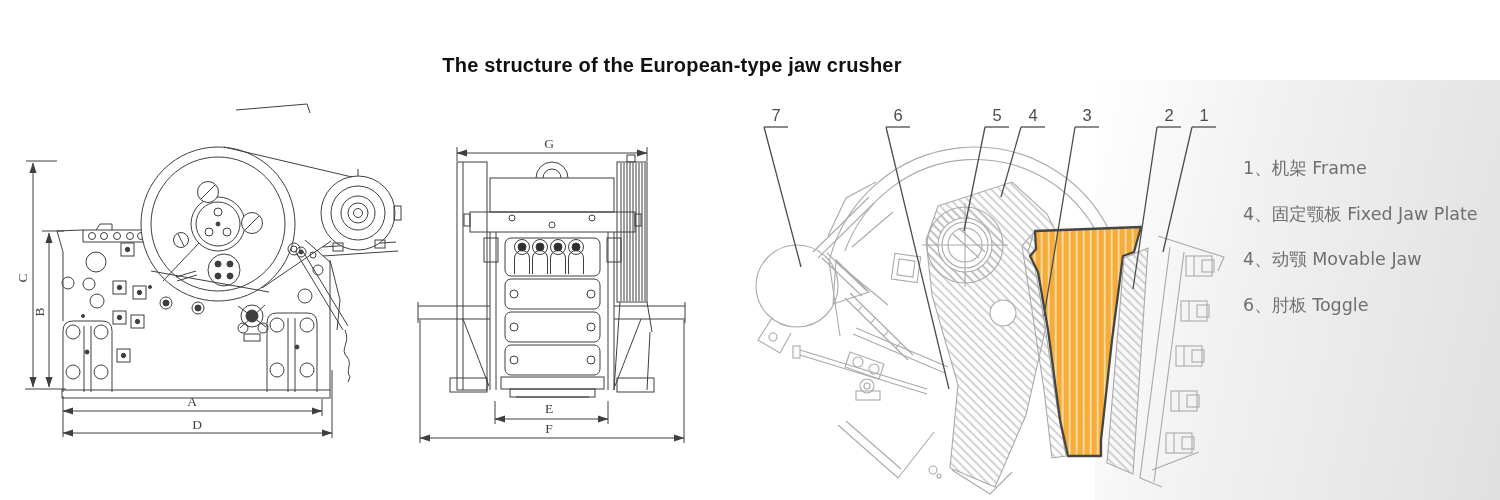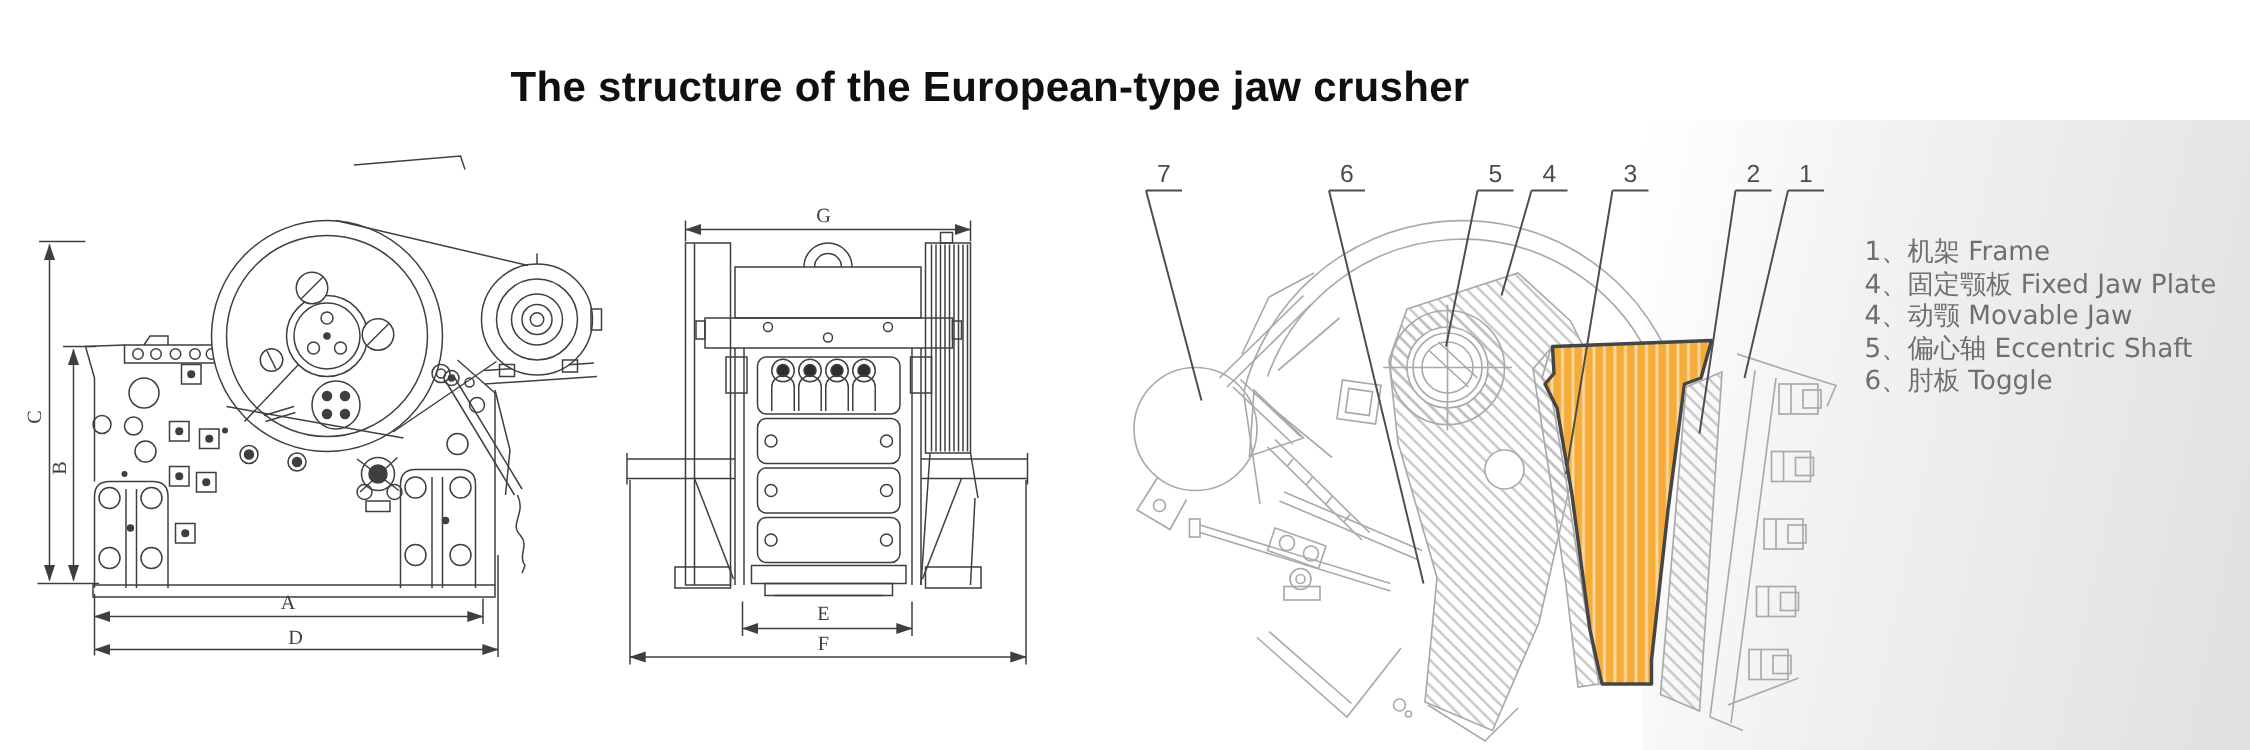--- a/index.html
+++ b/index.html
@@ -1,24 +1,24 @@
 <!DOCTYPE html>
 <html><head>
 <meta charset="utf-8">
 <style>
   html,body{margin:0;padding:0;background:#fff;}
   .stage{position:relative;width:1500px;height:500px;background:#ffffff;overflow:hidden;
          font-family:"Liberation Sans",sans-serif;}
   .grad-panel{position:absolute;left:1095px;top:80px;width:405px;height:420px;
          background:linear-gradient(102deg, rgba(224,224,224,0) 0%, rgba(224,224,224,0.45) 38%, #e0e0e0 100%);}
-  .title{position:absolute;left:320px;top:42px;width:680px;margin:0;text-align:center;
-         font-size:28px;font-weight:bold;color:#101010;letter-spacing:0.2px;
+  .title{position:absolute;left:320px;top:42px;width:680px;margin:12px;text-align:center;
+         font-size:20px;font-weight:bold;color:#101010;letter-spacing:0.2px;
          font-family:"Liberation Sans",sans-serif;}
   .art{position:absolute;left:0;top:0;width:1500px;height:500px;}
-  .legend{position:absolute;left:1243px;top:158px;display:flex;flex-direction:column;
+  .legend{position:absolute;left:1243px;top:158px;display:flex;flex-direction:column;gap:24px;
          font-size:17.5px;line-height:21.5px;color:#6f6f6f;font-family:"DejaVu Sans","Liberation Sans",sans-serif;}
   .legend-row{white-space:nowrap;}
   text{stroke:none;}
   .dimtxt{font-family:"Liberation Serif","DejaVu Serif",serif;font-size:13.5px;fill:#3f3f3f;}
   .callout-num{font-family:"Liberation Sans",sans-serif;font-size:16.5px;fill:#4c4c4c;}
 </style>
 </head>
 <body>
 
 <div class="stage">
@@ -459,17 +459,16 @@
         <text class="callout-num" x="1169" y="121">2</text>
         <text class="callout-num" x="1204" y="121">1</text>
       </g>
     </g>
   </svg>
 
   <div class="legend">
     <div class="legend-row">1、机架 Frame</div>
     <div class="legend-row">4、固定颚板 Fixed Jaw Plate</div>
     <div class="legend-row">4、动颚 Movable Jaw</div>
-    <div class="legend-row">5、偏心轴 Eccentric Shaft</div>
     <div class="legend-row">6、肘板 Toggle</div>
   </div>
 
 </div>
 
 </body></html>

